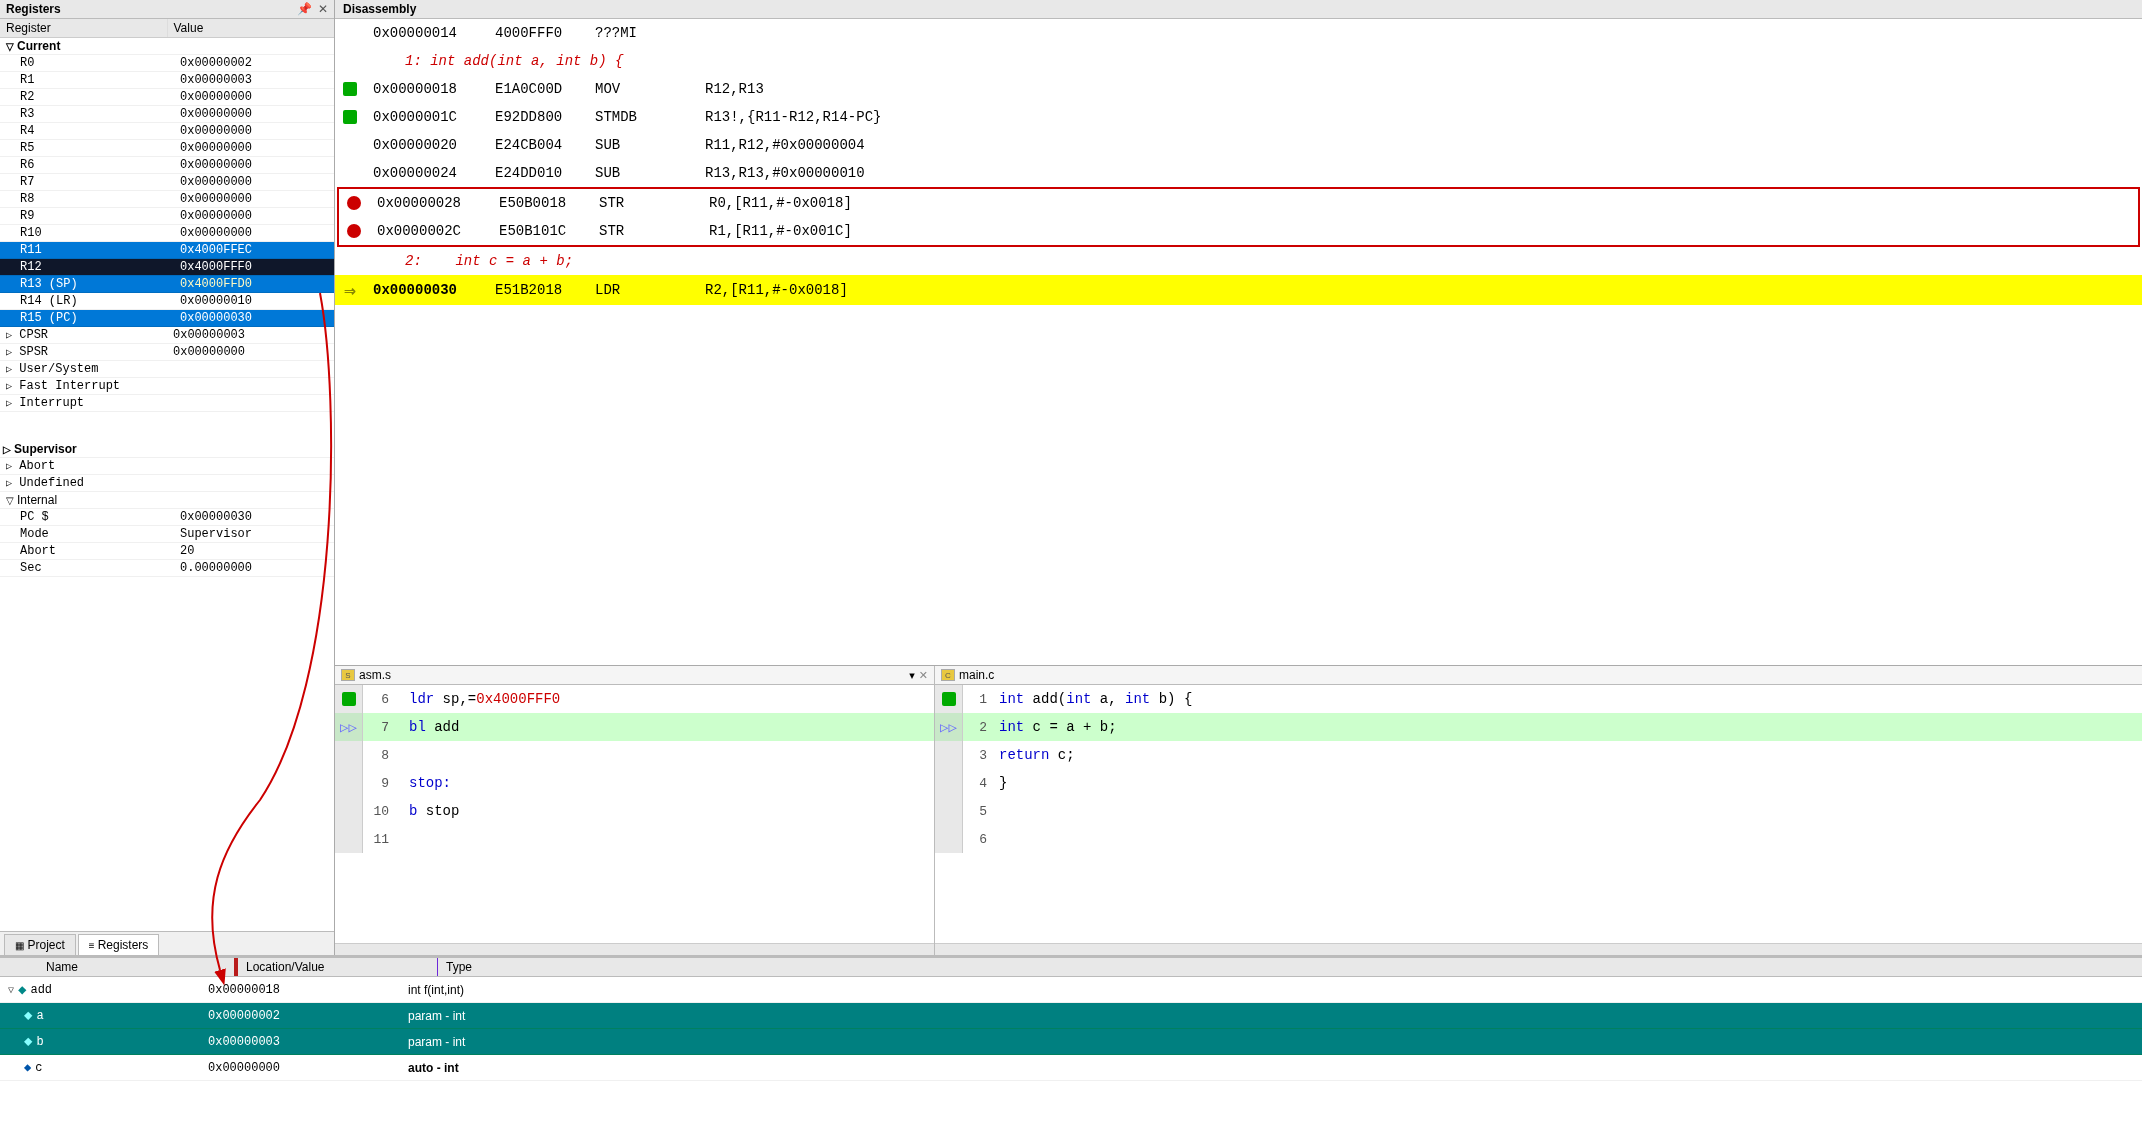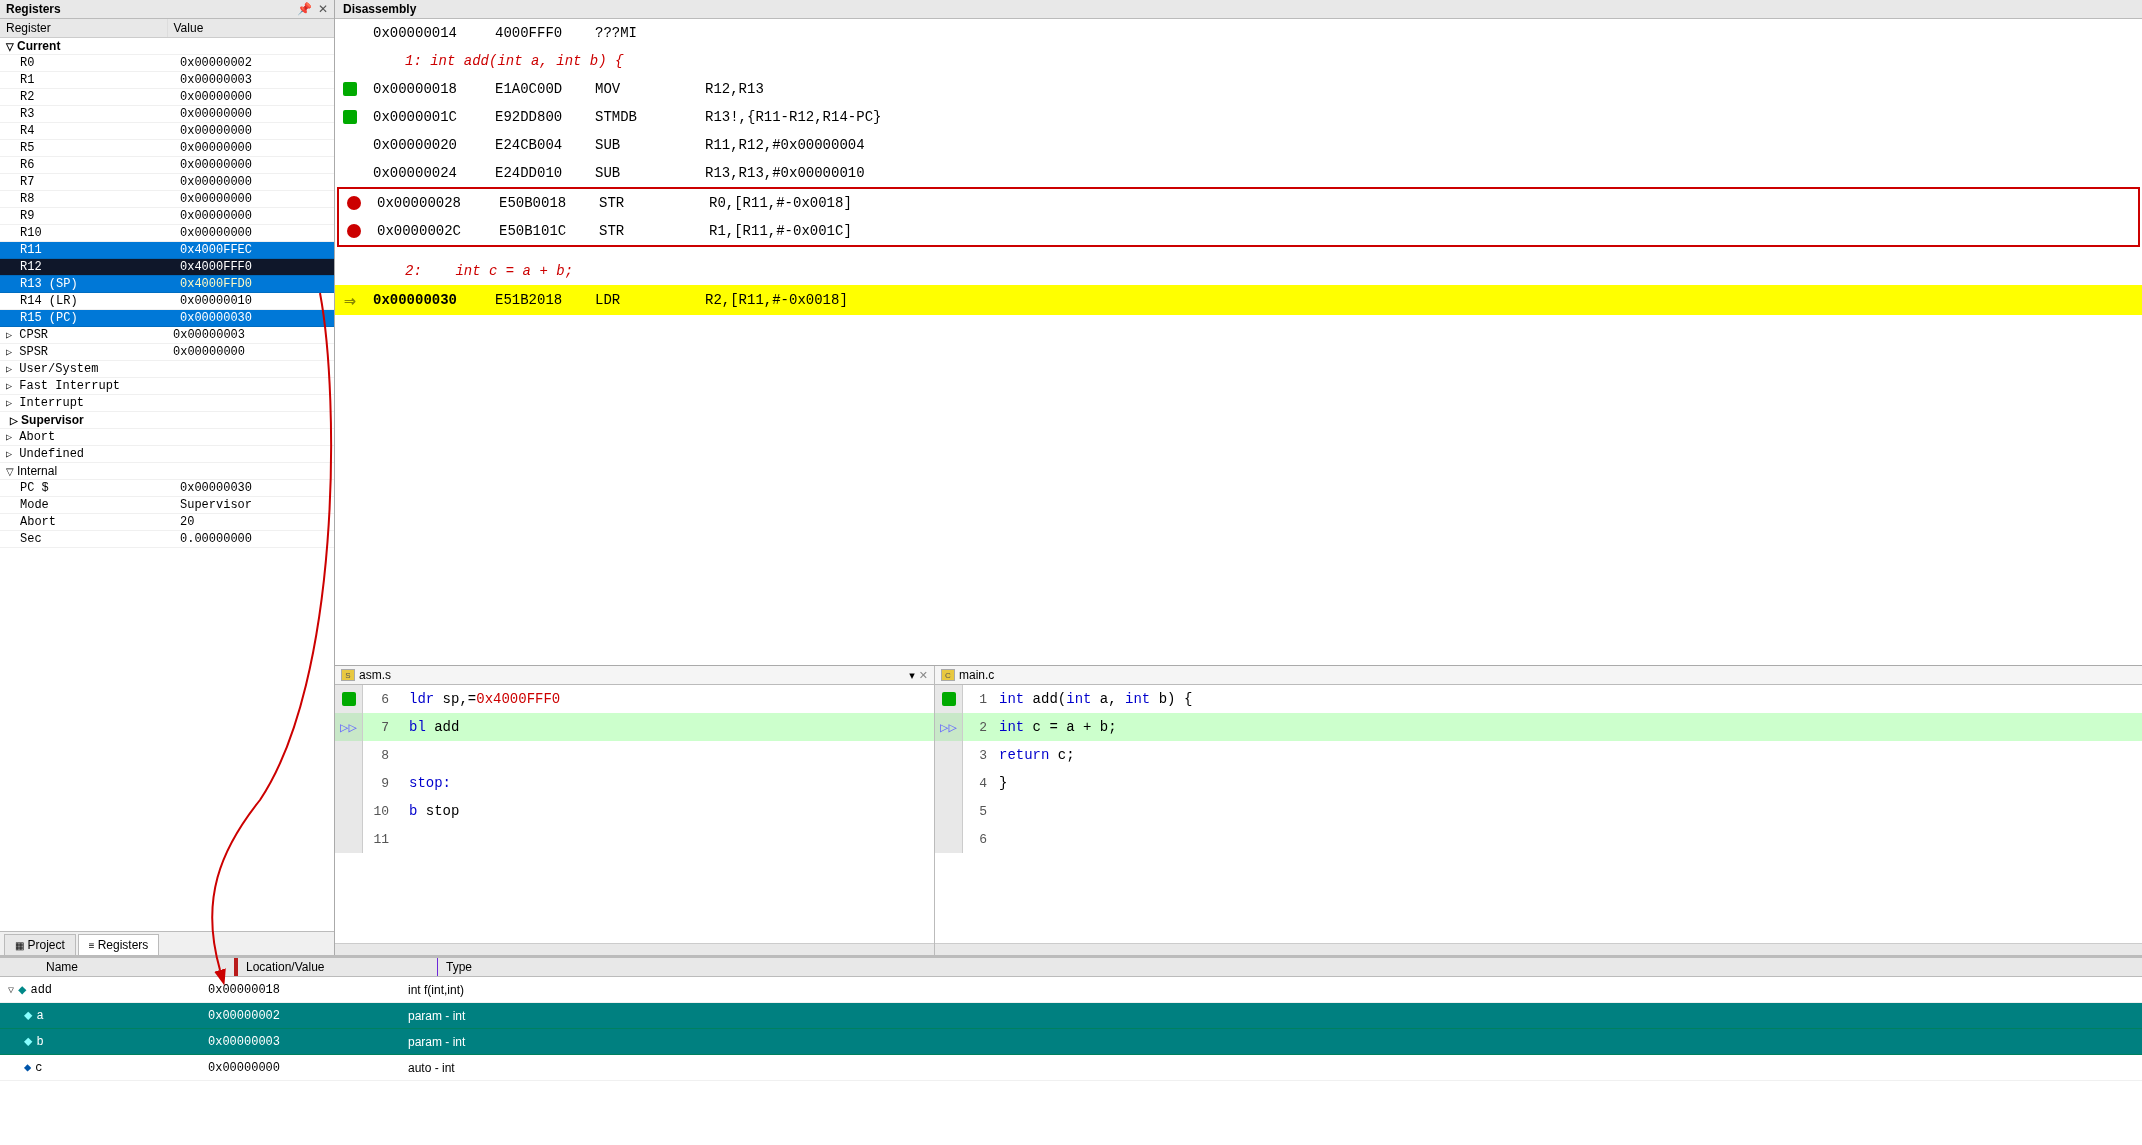--- a/index.html
+++ b/index.html
@@ -140,21 +140,21 @@
           <div style="flex:1; padding:1px 6px;"><span style="font-size:10px;">▷</span> Fast Interrupt</div>
           <div style="flex:1;"></div>
         </div>
 
         <div style="display:flex; border-bottom:1px solid #f0f0f0;">
           <div style="flex:1; padding:1px 6px;"><span style="font-size:10px;">▷</span> Interrupt</div>
           <div style="flex:1;"></div>
         </div>
 
         <div style="display:flex; border-bottom:1px solid #f0f0f0;">
-          <div style="flex:1; padding:1px 10px; font-weight:bold; font-family:Arial,sans-serif;"><span style="font-size:10px;">▷</span> <strong>Supervisor</strong></div>
+          <div style="flex:1; padding:1px 3px; font-weight:bold; font-family:Arial,sans-serif;margin-top:29px;"><span style="font-size:10px;">▷</span> <strong>Supervisor</strong></div>
           <div style="flex:1;"></div>
         </div>
 
         <div style="display:flex; border-bottom:1px solid #f0f0f0;">
           <div style="flex:1; padding:1px 6px;"><span style="font-size:10px;">▷</span> Abort</div>
           <div style="flex:1;"></div>
         </div>
 
         <div style="display:flex; border-bottom:1px solid #f0f0f0;">
           <div style="flex:1; padding:1px 6px;"><span style="font-size:10px;">▷</span> Undefined</div>
@@ -270,21 +270,21 @@
             <div style="width:30px; display:flex; align-items:center; justify-content:center;">
               <div style="width:14px; height:14px; background:#cc0000; border-radius:50%;"></div>
             </div>
             <div style="min-width:130px; padding-left:8px;">0x0000002C</div>
             <div style="min-width:100px;">E50B101C</div>
             <div style="min-width:90px;">STR</div>
             <div style="padding-left:20px;">R1,[R11,#-0x001C]</div>
           </div>
         </div>
 
-        <div style="display:flex; align-items:center; min-height:28px; padding:1px 0;margin-top:10px;">
+        <div style="display:flex; align-items:center; min-height:28px; padding:1px 0;">
           <div style="width:30px;"></div>
           <div style="padding-left:40px; color:#cc0000; font-style:italic; font-size:14px;">2:&nbsp;&nbsp;&nbsp;&nbsp;int c = a + b;</div>
         </div>
 
         <div style="display:flex; align-items:center; min-height:30px; background:#ffff00; padding:1px 0;">
           <div style="width:30px; display:flex; align-items:center; justify-content:center;">
             <span style="color:#888800; font-size:20px; font-weight:bold;">⇒</span>
           </div>
           <div style="min-width:130px; padding-left:8px; font-weight:bold;">0x00000030</div>
           <div style="min-width:100px;">E51B2018</div>
@@ -449,21 +449,21 @@
         <div style="width:200px; padding:2px 8px; color:white;">0x00000003</div>
         <div style="flex:1; padding:2px 8px; font-family:Arial,sans-serif; color:white;">param - int</div>
       </div>
 
       <div style="display:flex; align-items:center; min-height:26px; border-bottom:1px solid #f0f0f0; font-family:'Courier New',monospace; font-size:12px;">
         <div style="width:200px; padding:2px 8px; padding-left:24px; display:flex; align-items:center; gap:4px;">
           <span style="color:#0055aa; font-size:12px;">◆</span>
           <span>c</span>
         </div>
         <div style="width:200px; padding:2px 8px;">0x00000000</div>
-        <div style="flex:1; padding:2px 8px; font-family:Arial,sans-serif;">auto - int</div>
+        <div style="flex:1; padding:2px 8px; font-family:Arial,sans-serif;font-weight:bold;">auto - int</div>
       </div>
 
     </div>
   </div>
 
   <svg style="position:absolute; top:0; left:0; width:2142px; height:1145px; pointer-events:none;" xmlns="http://www.w3.org/2000/svg">
 
     <path d="M 320 293 C 340 400, 340 680, 260 800 C 220 850, 200 900, 220 970" stroke="#cc0000" stroke-width="2" fill="none" marker-end="url(#arrowhead)"></path>
     <defs>
       <marker id="arrowhead" markerWidth="8" markerHeight="6" refX="0" refY="3" orient="auto">

